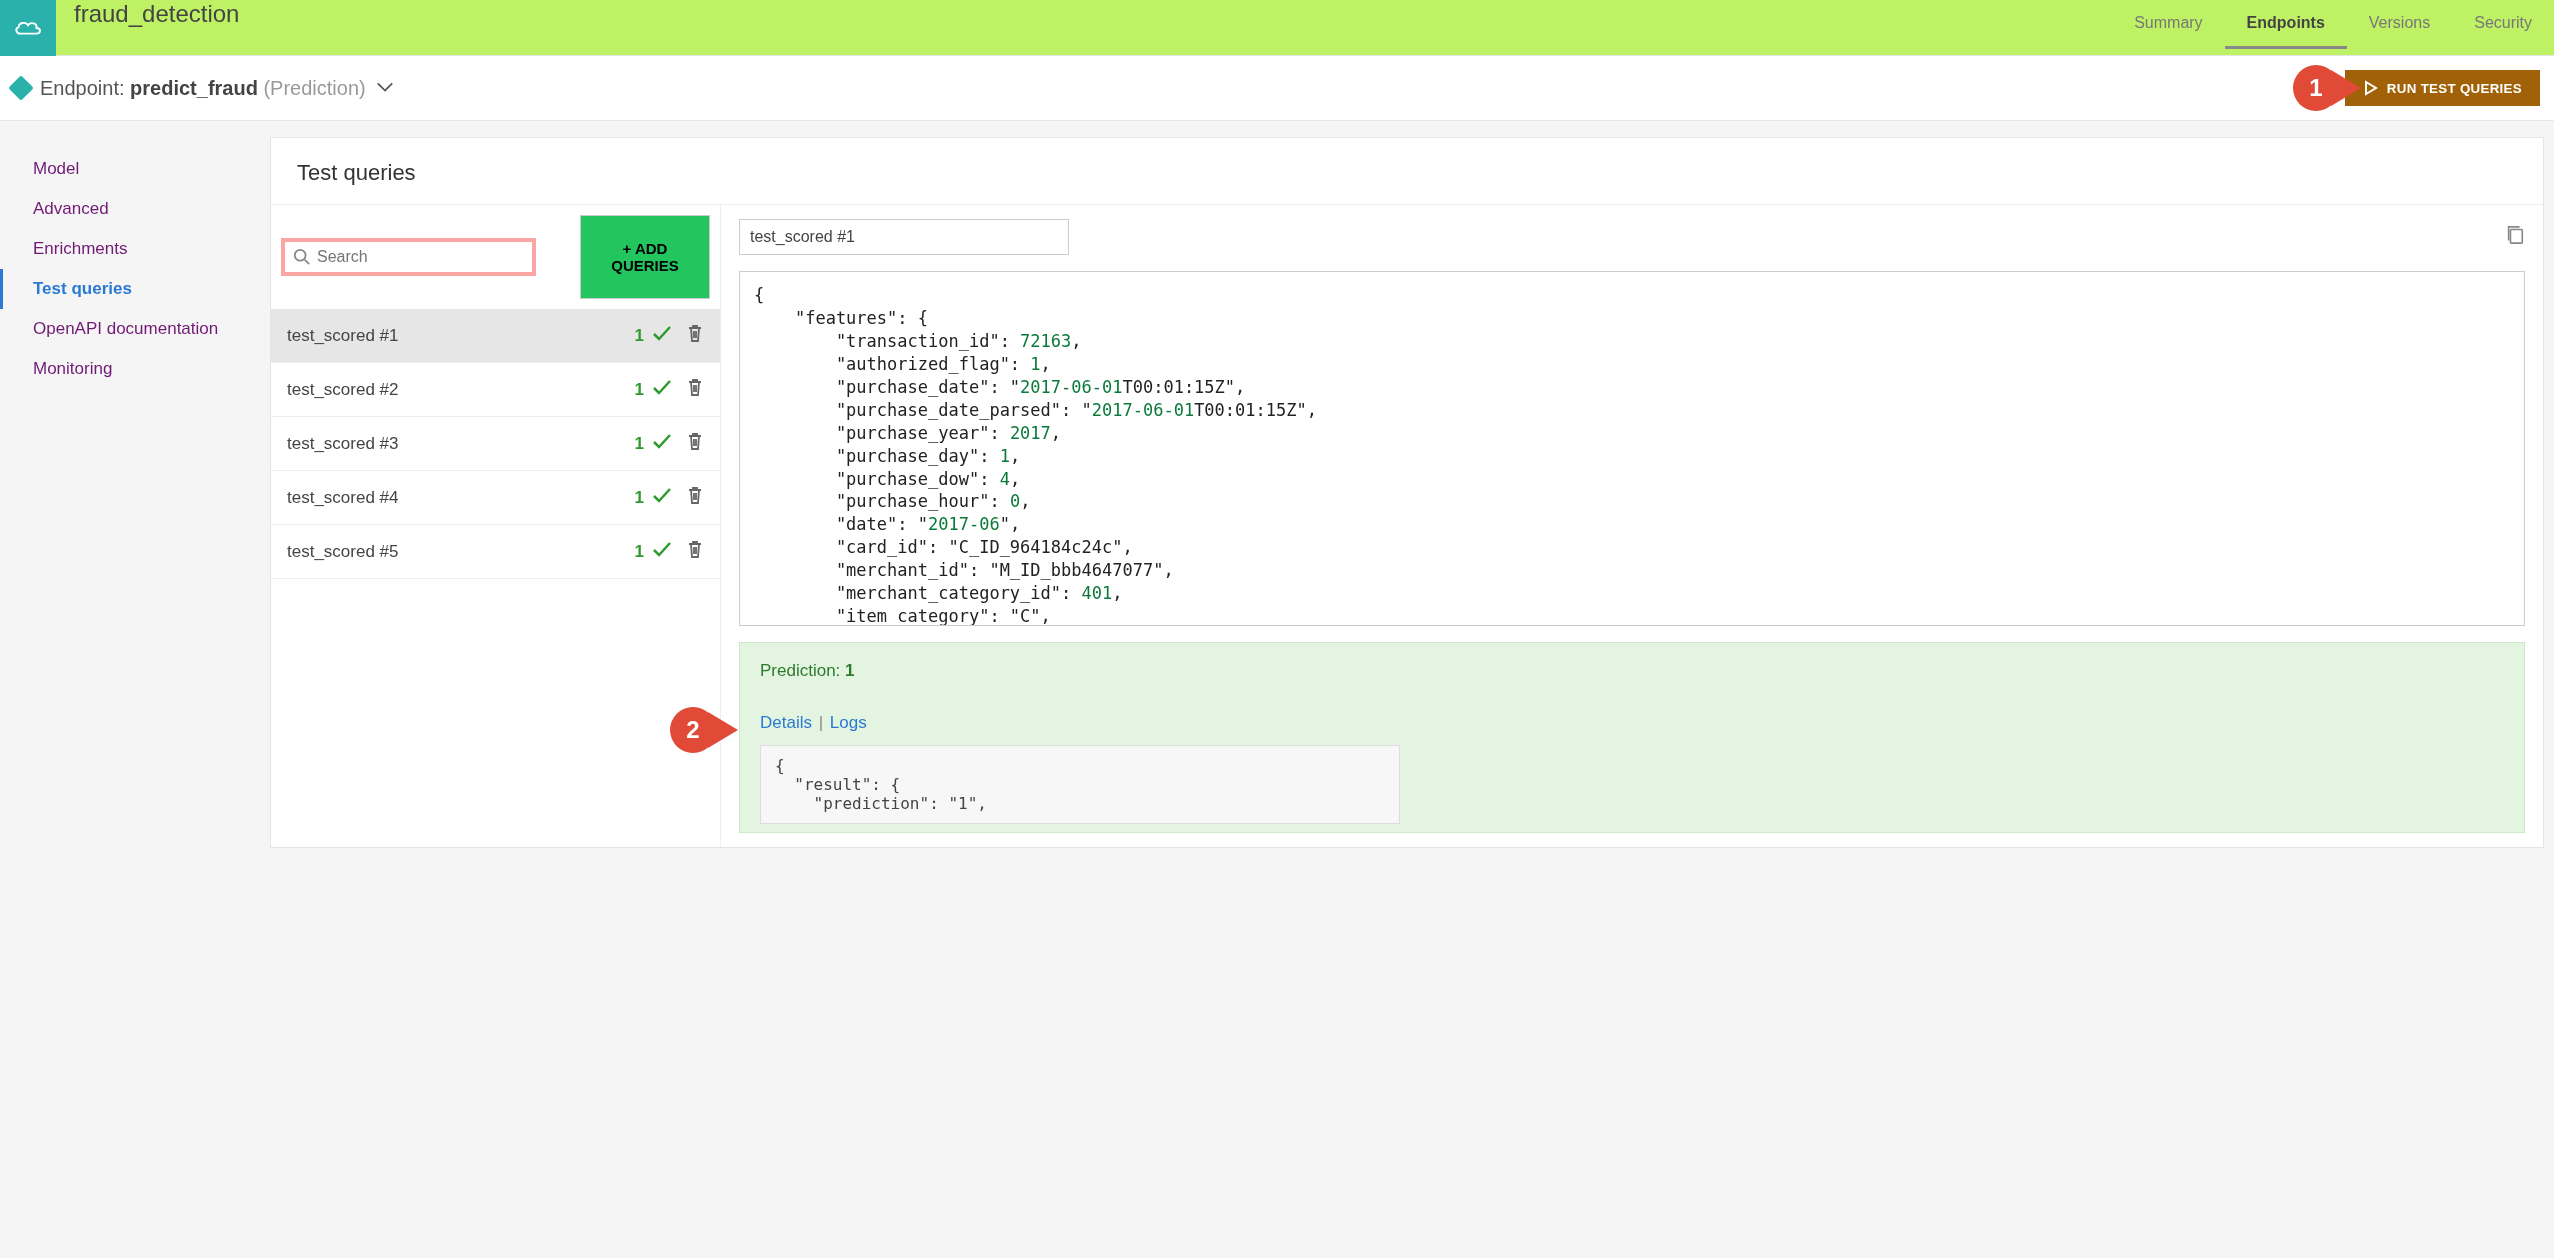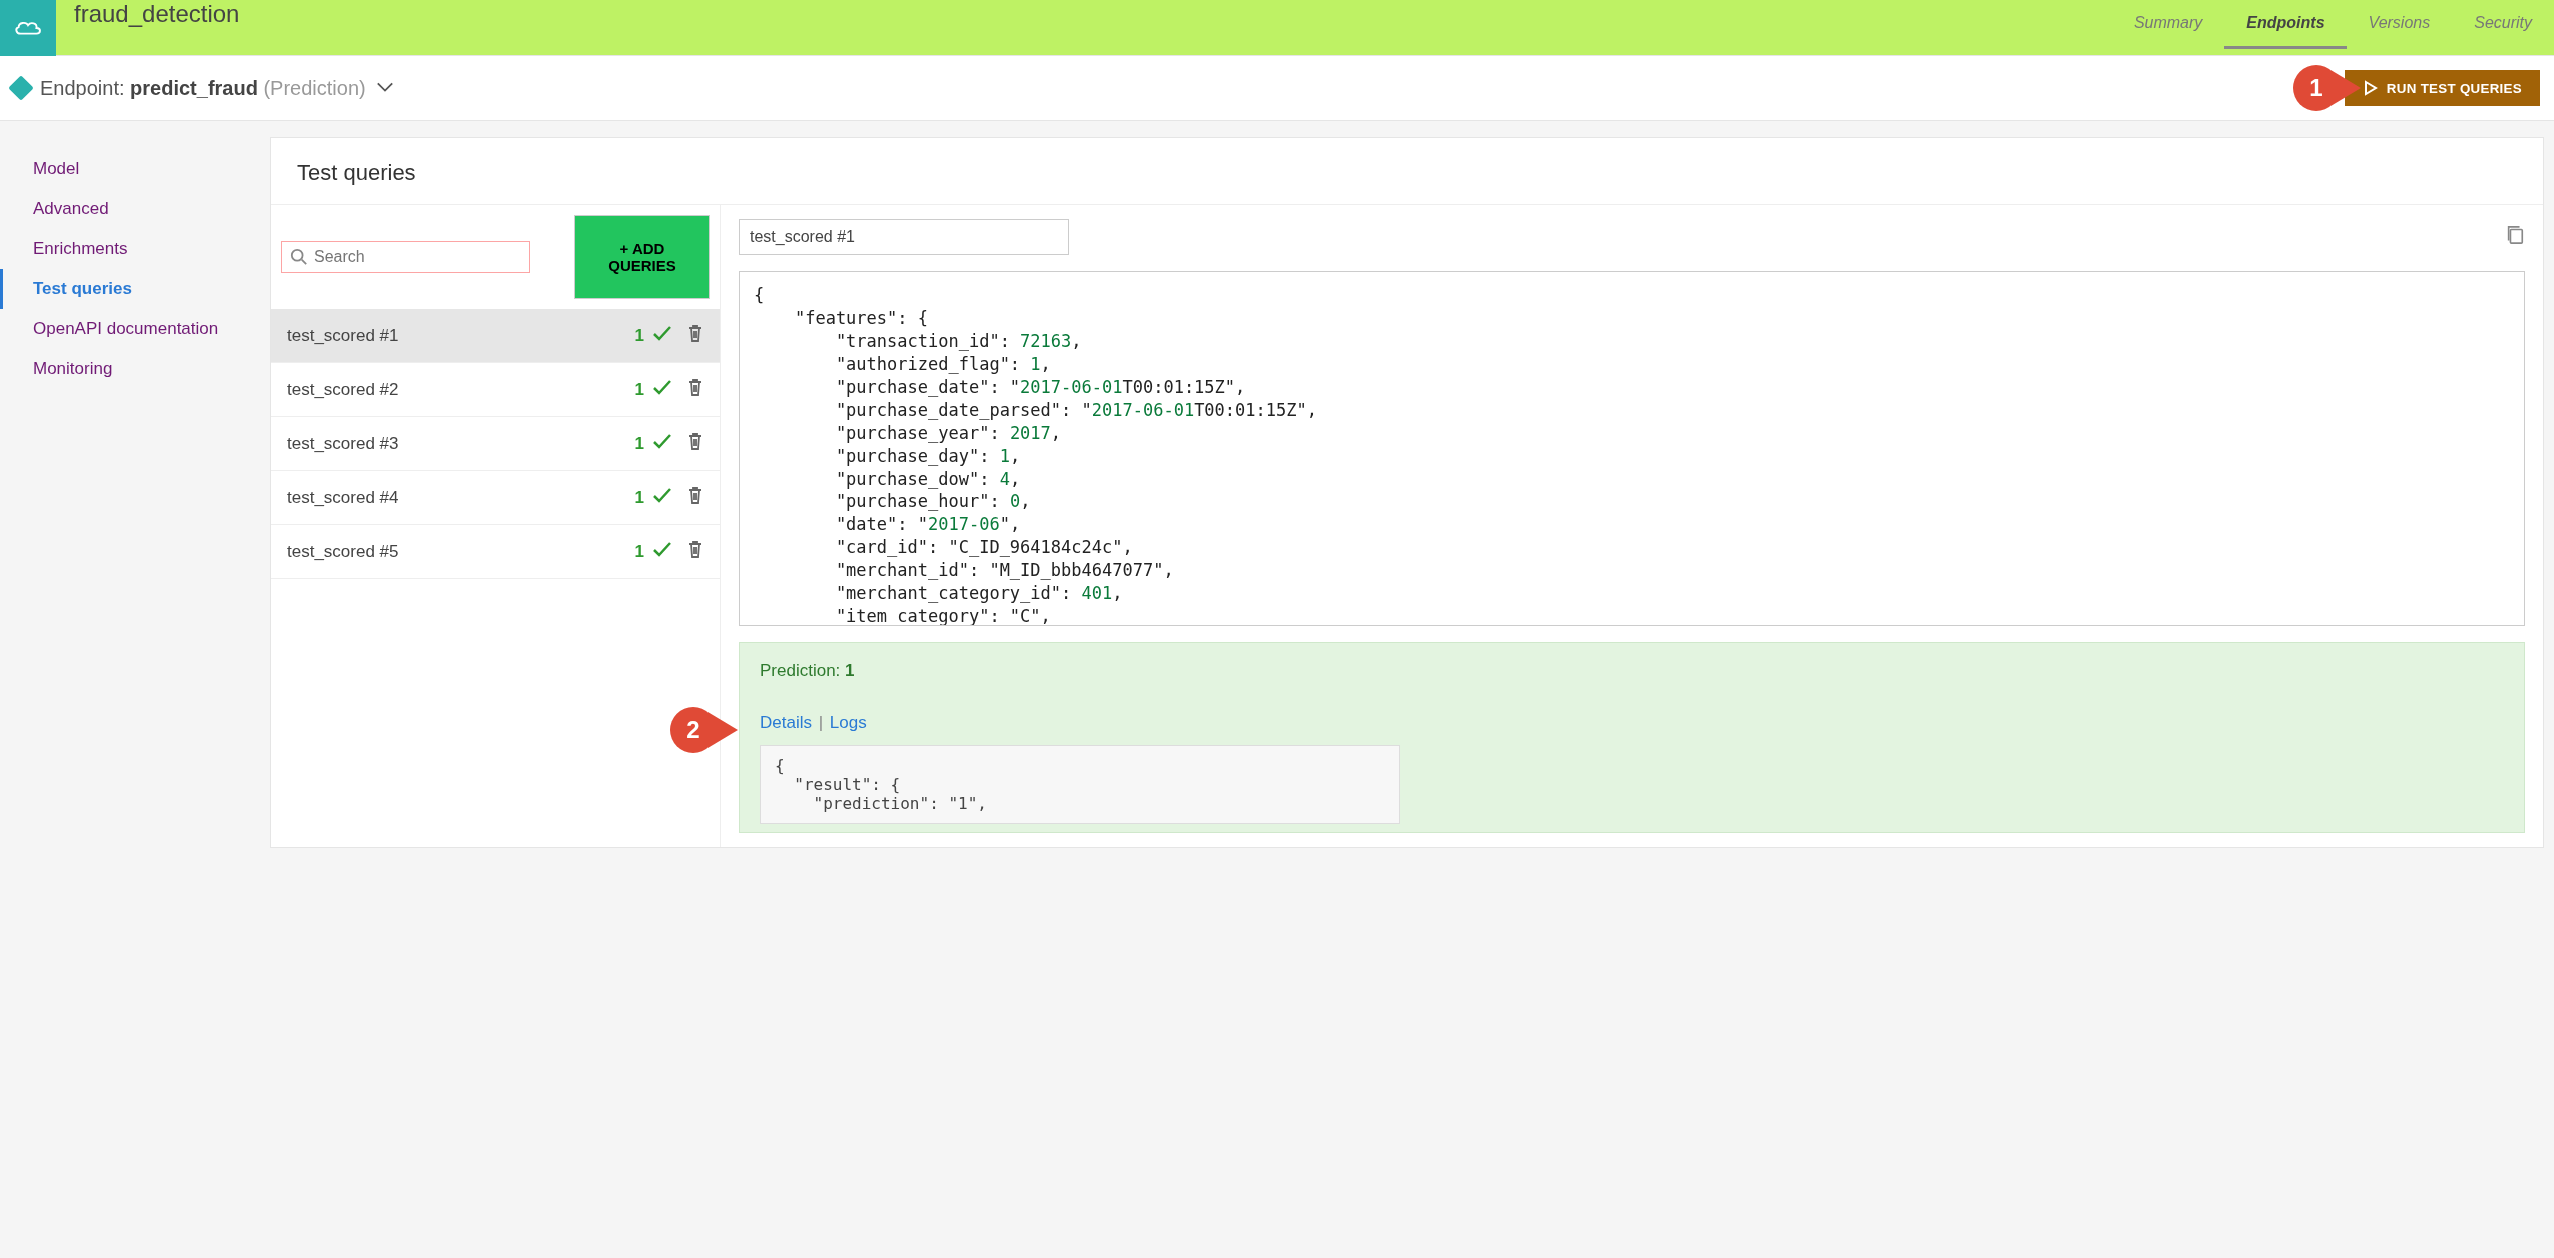--- a/index.html
+++ b/index.html
@@ -3,21 +3,21 @@
 <meta charset="utf-8">
 <style>
   * { box-sizing: border-box; margin: 0; padding: 0; }
   body { font-family: -apple-system, BlinkMacSystemFont, "Segoe UI", Helvetica, Arial, sans-serif; background: #f5f5f5; color: #333; }
   
   
   .topbar { background: #bef264; height: 56px; display: flex; border-bottom: 1px solid #e5e5e5; }
   .logo-box { width: 56px; height: 56px; background: #2ab1ac; display: flex; align-items: center; justify-content: center; }
   .logo-box svg { width: 30px; height: 20px; stroke: #fff; fill: none; stroke-width: 2; }
   .app-title { font-size: 24px; font-weight: 400; color: #444; margin-left: 18px; }
-  .top-tabs { margin-left: auto; display: flex; align-items: stretch; height: 49px; font-style: italic; }
+  .top-tabs { margin-left: auto; display: flex; align-items: stretch; height: 49px; }
   .top-tab { padding: 0 22px; display: flex; align-items: center; font-size: 16px; color: #777; cursor: pointer; border-bottom: 3px solid transparent; }
   .top-tab.active { color: #444; font-weight: 600; border-bottom-color: #888; }
   .top-actions { display: flex; align-items: center; gap: 10px; padding: 0 14px; }
   .btn { padding: 8px 14px; font-size: 14px; font-weight: 700; border: 1px solid #ccc; background: #fff; cursor: pointer; display: inline-flex; align-items: center; gap: 6px; }
   .btn-publish { background: #63b33b; color: #fff; border-color: #63b33b; letter-spacing: 0.3px; }
   .btn-saved { color: #b9ddda; border-color: #cde; }
   .btn-saved svg { width: 16px; height: 16px; stroke: #b9ddda; fill: none; stroke-width: 2; }
   .btn-publish svg { width: 18px; height: 14px; stroke: #fff; fill: none; stroke-width: 2; }
   .btn-actions { font-weight: 700; color: #333; }
   .caret-down { width: 0; height: 0; border-left: 5px solid transparent; border-right: 5px solid transparent; border-top: 6px solid #333; margin-left: 4px; }
@@ -39,21 +39,21 @@
   .side-item { padding: 10px 30px; font-size: 17px; color: #701a75; cursor: pointer; border-left: 3px solid transparent; }
   .side-item.active { color: #2a7ad4; font-weight: 600; border-left-color: #2a7ad4; }
 
   .main-panel { flex: 1; background: #fff; margin: 16px 10px 0 0; border: 1px solid #e5e5e5; display: flex; flex-direction: column; min-height: 640px; }
   .panel-title { font-size: 22px; padding: 22px 26px 18px; color: #333; }
   .panel-split { display: flex; flex: 1; border-top: 1px solid #eee; }
 
   
   .query-left { width: 450px; border-right: 1px solid #eee; }
   .ql-top { display: flex; gap: 10px; padding: 10px; align-items: center; }
-  .search-box { flex: 1; display: flex; align-items: center; border: 1px solid #fca5a5; padding: 6px 8px; }
+  .search-box { flex: 1; display: flex; align-items: center; border: 4px solid #fca5a5; padding: 6px 8px; }
   .search-box svg { width: 18px; height: 18px; stroke: #888; fill: none; stroke-width: 2; margin-right: 6px; }
   .search-box input { border: none; outline: none; font-size: 16px; flex: 1; color: #555; }
   .btn-addq { border: 1px solid #ccc; padding: 24px 10px; font-size: 15px; font-weight: 600; background: #22c55e; cursor: pointer; margin-left: 34px; }
   .q-row { display: flex; align-items: center; padding: 14px 16px; border-bottom: 1px solid #eee; font-size: 17px; color: #444; cursor: pointer; }
   .q-row.selected { background: #e6e6e6; }
   .q-row .spacer { flex: 1; }
   .q-row .count { color: #2f9a2f; font-weight: 600; margin-right: 8px; }
   .q-row .check svg { width: 20px; height: 16px; stroke: #2f9a2f; fill: none; stroke-width: 2.5; }
   .q-row .trash { margin-left: 14px; }
   .q-row .trash svg { width: 18px; height: 20px; stroke: #666; fill: none; stroke-width: 1.8; }

